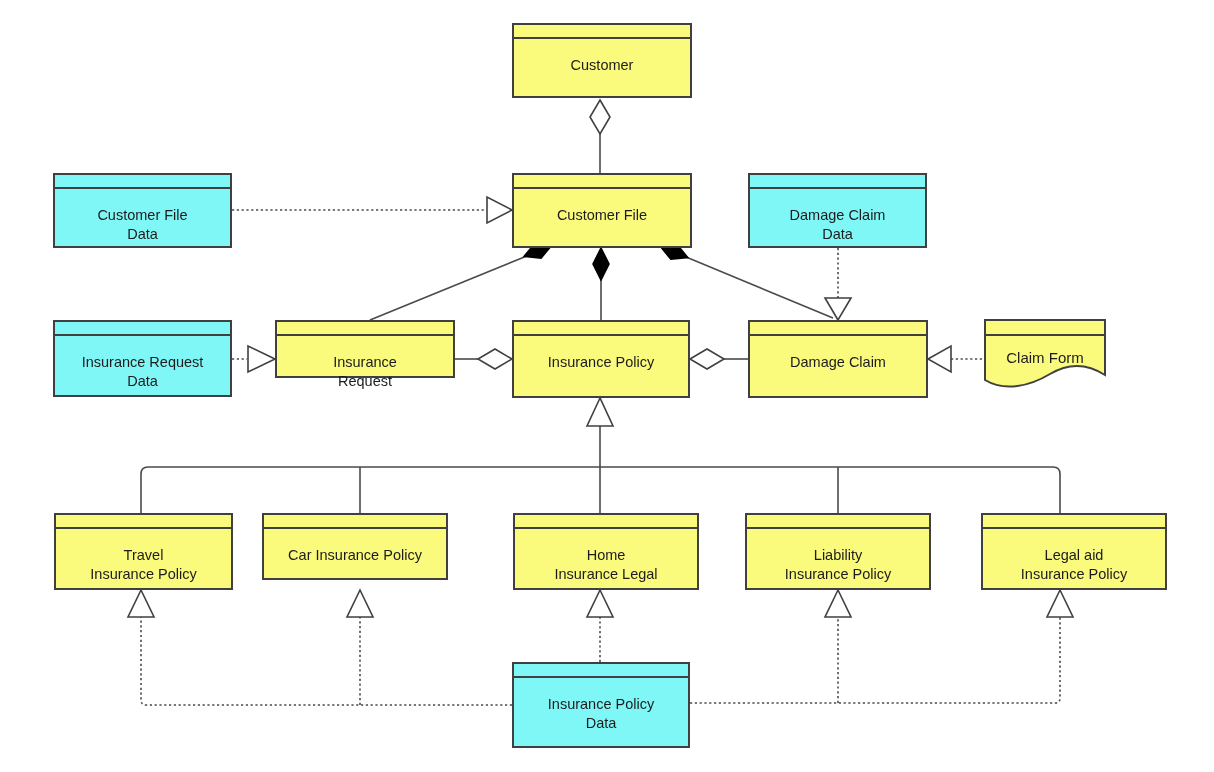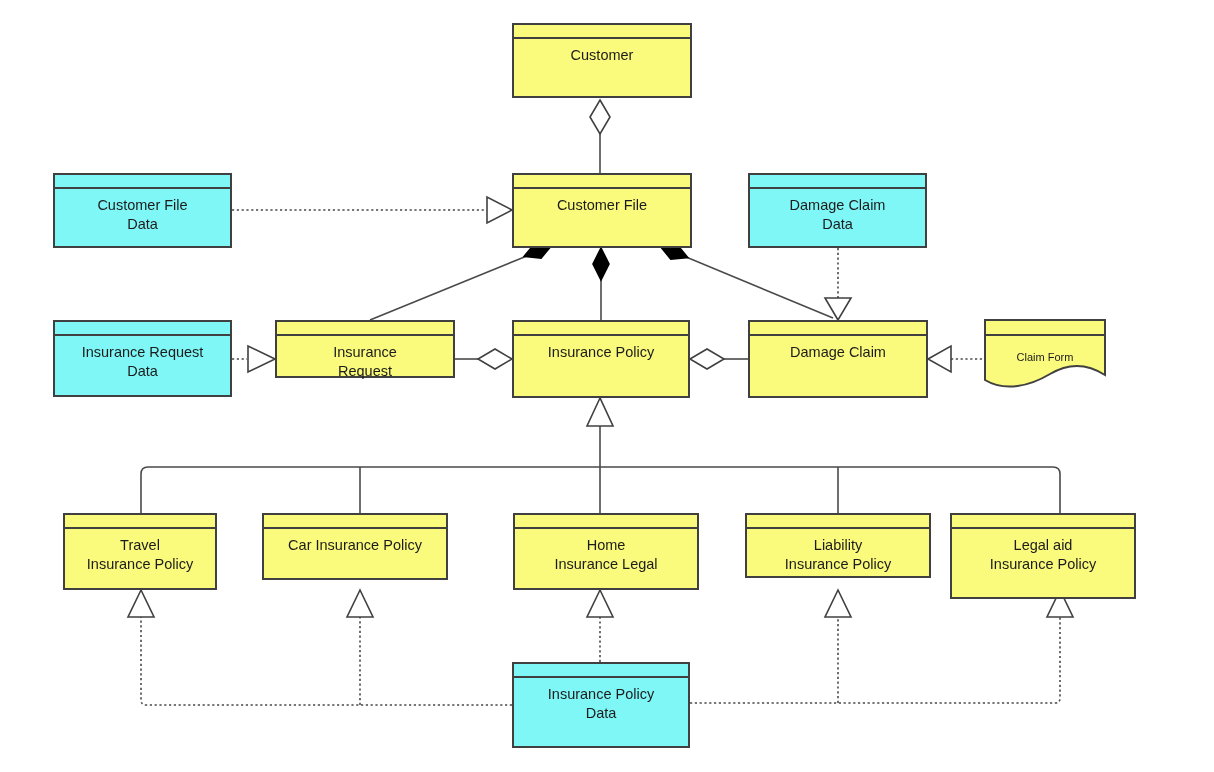--- a/index.html
+++ b/index.html
@@ -6,27 +6,27 @@
   .canvas{
     position:relative;width:1214px;height:772px;background:#ffffff;
     font-family:"Liberation Sans",sans-serif;overflow:hidden;
   }
   svg.wires{position:absolute;left:0;top:0;width:1214px;height:772px;}
   .node{position:absolute;border:2px solid #404040;box-sizing:border-box;}
   .node.obj{background:#FAFA7D;}
   .node.data{background:#80F7F7;}
   .strip{height:12px;border-bottom:2px solid #404040;}
   .label{
-    position:absolute;left:2px;right:2px;top:14px;bottom:2px;padding-top:7px;
+    position:absolute;left:2px;right:2px;top:14px;bottom:2px;padding-top:17px;
     display:flex;justify-content:center;align-items:flex-start;text-align:center;
     font-size:14.5px;line-height:1.32;color:#1c1c1c;white-space:pre-line;
   }
   .free-label{
     position:absolute;display:flex;justify-content:center;align-items:center;
-    text-align:center;font-size:11px;color:#1c1c1c;white-space:pre-line;
+    text-align:center;font-size:15px;color:#1c1c1c;white-space:pre-line;
   }
 </style>
 </head>
 <body>
 
 <div class="canvas">
 
   <svg class="wires" viewBox="0 0 1214 772" xmlns="http://www.w3.org/2000/svg" fill="none" stroke="#4a4a4a" stroke-width="1.6">
 
     <g>
@@ -160,44 +160,44 @@
     <div class="label">Insurance Policy</div>
   </div>
 
   <div class="node obj" style="left:748px;top:320px;width:180px;height:78px">
     <div class="strip"></div>
     <div class="label">Damage Claim</div>
   </div>
 
   <div class="free-label" style="left:985px;top:342px;width:120px;height:30px">Claim Form</div>
 
-  <div class="node obj" style="left:63px;top:513px;width:154px;height:77px">
+  <div class="node obj" style="left:54px;top:513px;width:179px;height:77px">
     <div class="strip"></div>
     <div class="label">Travel
 Insurance Policy</div>
   </div>
 
   <div class="node obj" style="left:262px;top:513px;width:186px;height:67px">
     <div class="strip"></div>
     <div class="label">Car Insurance Policy</div>
   </div>
 
   <div class="node obj" style="left:513px;top:513px;width:186px;height:77px">
     <div class="strip"></div>
     <div class="label">Home
 Insurance Legal</div>
   </div>
 
-  <div class="node obj" style="left:745px;top:513px;width:186px;height:65px">
+  <div class="node obj" style="left:745px;top:513px;width:186px;height:77px">
     <div class="strip"></div>
     <div class="label">Liability
 Insurance Policy</div>
   </div>
 
-  <div class="node obj" style="left:950px;top:513px;width:186px;height:86px">
+  <div class="node obj" style="left:981px;top:513px;width:186px;height:77px">
     <div class="strip"></div>
     <div class="label">Legal aid
 Insurance Policy</div>
   </div>
 
   <div class="node data" style="left:512px;top:662px;width:178px;height:86px">
     <div class="strip"></div>
     <div class="label">Insurance Policy
 Data</div>
   </div>

